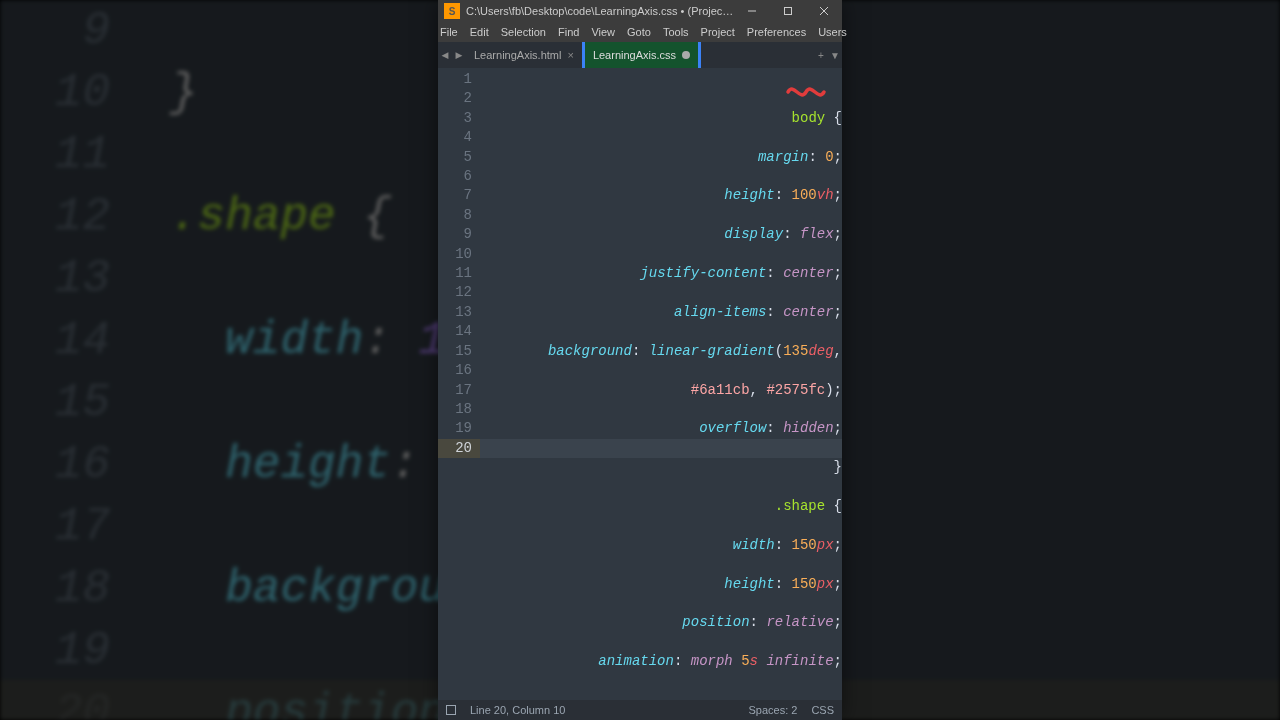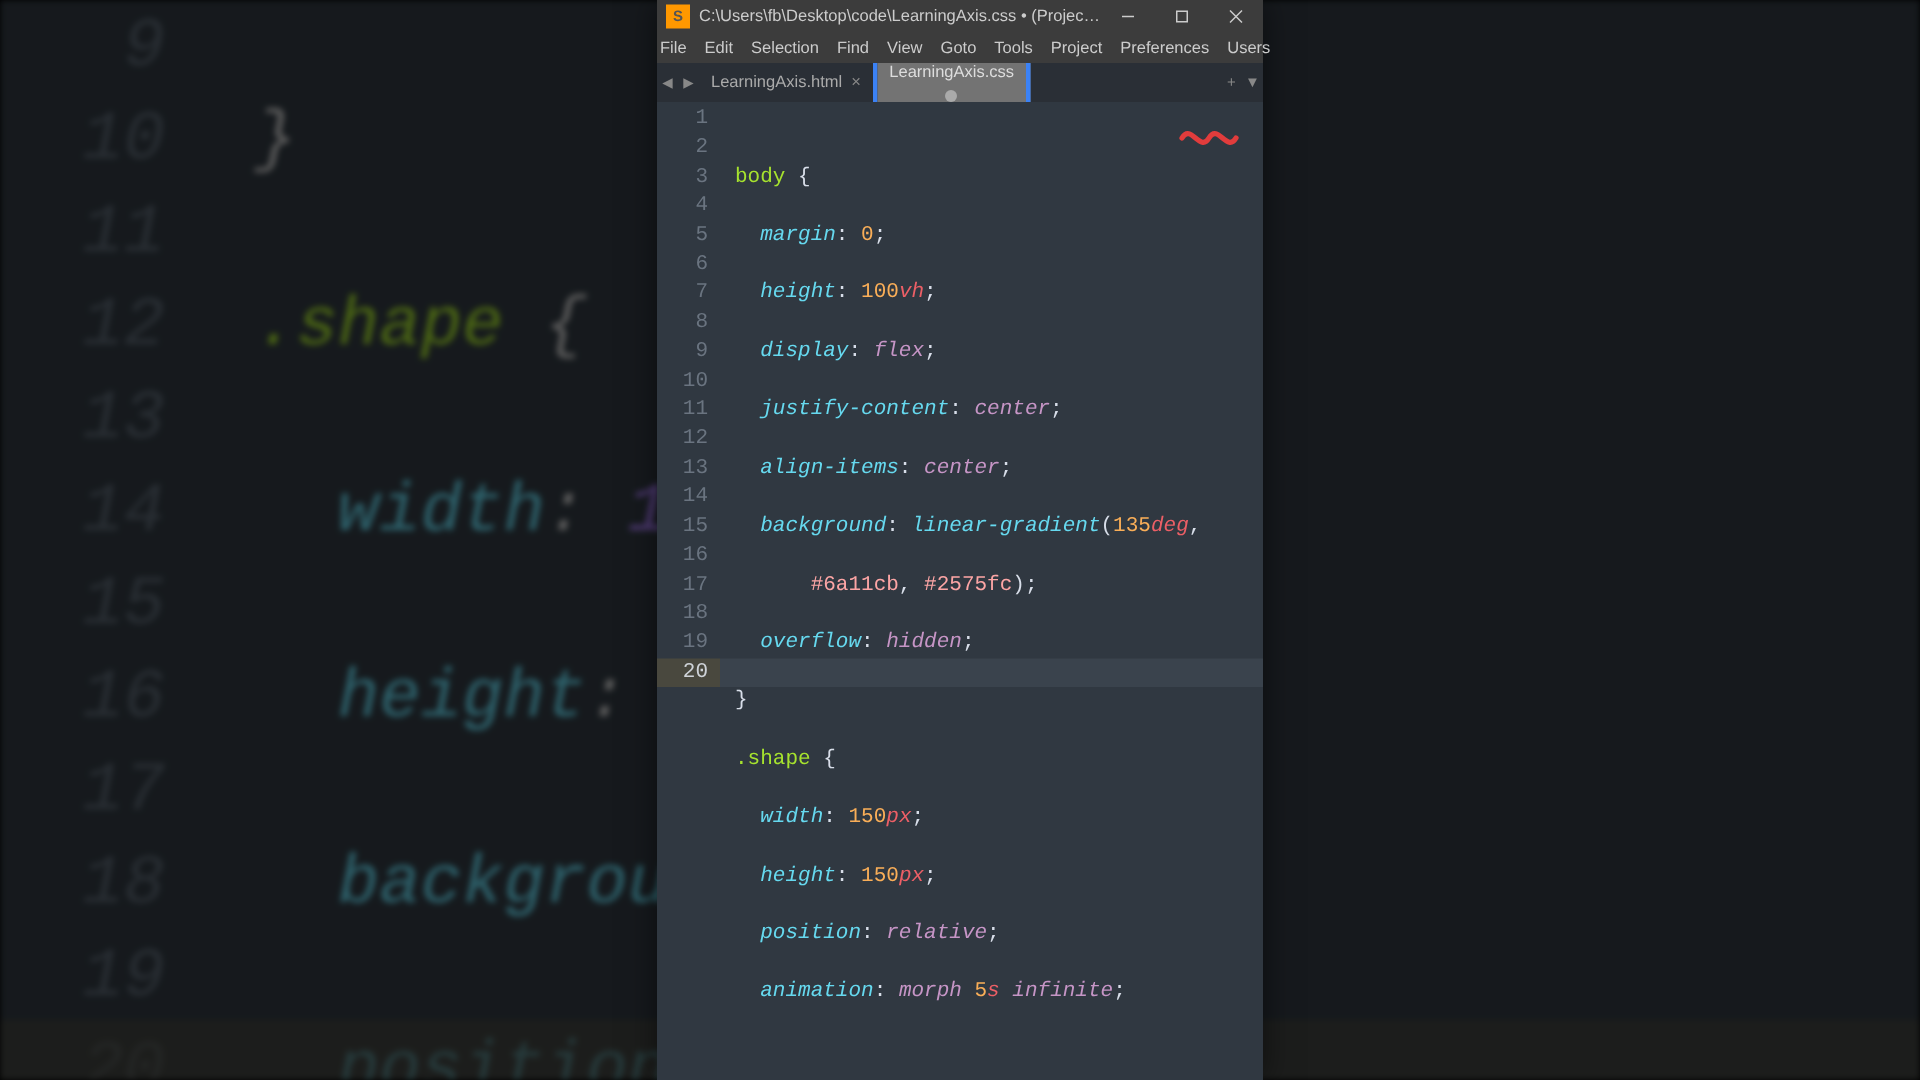--- a/index.html
+++ b/index.html
@@ -121,23 +121,22 @@
   }
   .tab {
     display: flex;
     align-items: center;
     padding: 0 8px;
     border-right: 3px solid #3b82f6;
     gap: 6px;
     position: relative;
   }
   .tab.active {
-    background: #737373;
+    background: #14532d;
     color: #ddd;
-    flex-direction: column;
   }
   .tab .closex { color: #888; font-size: 11px; }
   .tab .dot { width: 8px; height: 8px; border-radius: 50%; background: #aaa; }
   .tabbar .spacer { flex: 1; }
   .tabbar .rightctl {
     width: 14px;
     display: flex;
     align-items: center;
     justify-content: center;
     color: #888;
@@ -184,21 +183,21 @@
   .code .punc { color: #d8dee9; }
   .code .brace { color: #d8dee9; }
   .code .linehl {
     position:absolute;
     left:42px; right:0;
     top: calc(2px + 19.4px * 19);
     height:19.4px;
     background:#3a434d;
     z-index:0;
   }
-  .code > div { position: relative; z-index: 1; }
+  .code > div { position: relative; z-index: 1; text-align: right; }
 
   .statusbar {
     height: 20px;
     background: #2a2f36;
     display: flex;
     align-items: center;
     font-size: 11px;
     color: #9aa5b1;
     padding: 0 8px;
     gap: 14px;
@@ -343,14 +342,21 @@
 <div>  <span class="prop">position</span><span class="punc">:</span> <span class="val">relative</span><span class="punc">;</span></div>
 <div>  <span class="prop">animation</span><span class="punc">:</span> <span class="val">morph</span> <span class="num">5</span><span class="unit">s</span> <span class="val">infinite</span><span class="punc">;</span></div>
 
 
 
 
 
     </div>
   </div>
 
+  <div class="statusbar">
+    <div class="recicon"></div>
+    <span>Line 20, Column 10</span>
+    <div class="spacer"></div>
+    <span>Spaces: 2</span>
+    <span>CSS</span>
+  </div>
 
 </div>
 
 </body></html>

